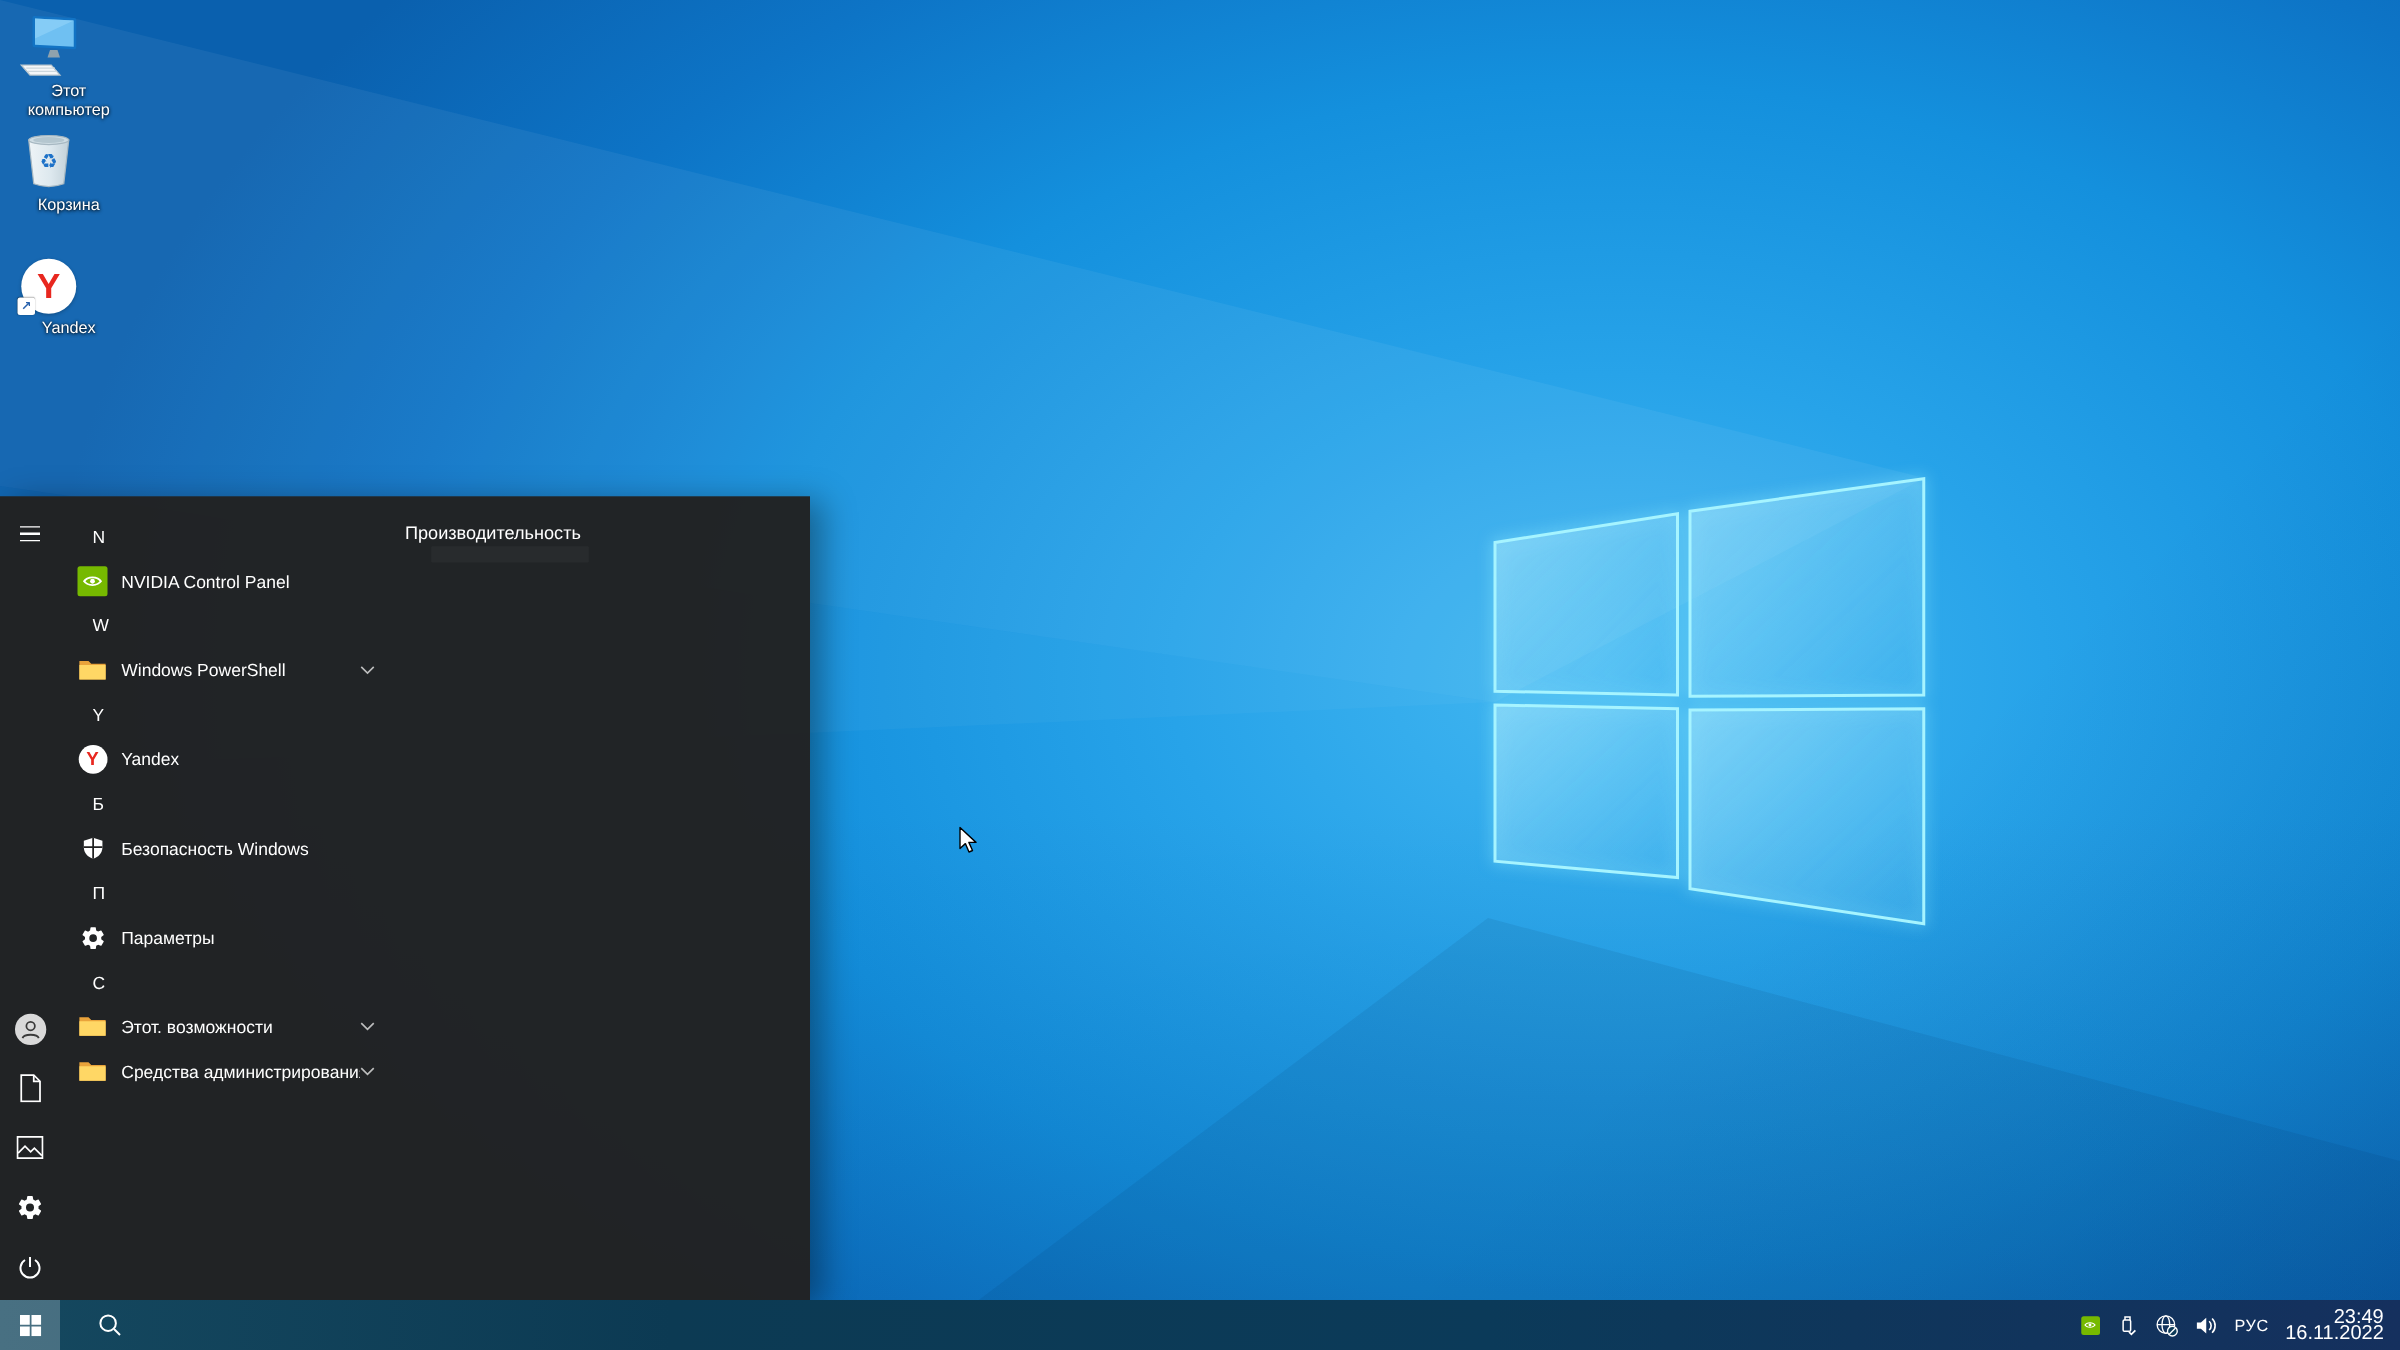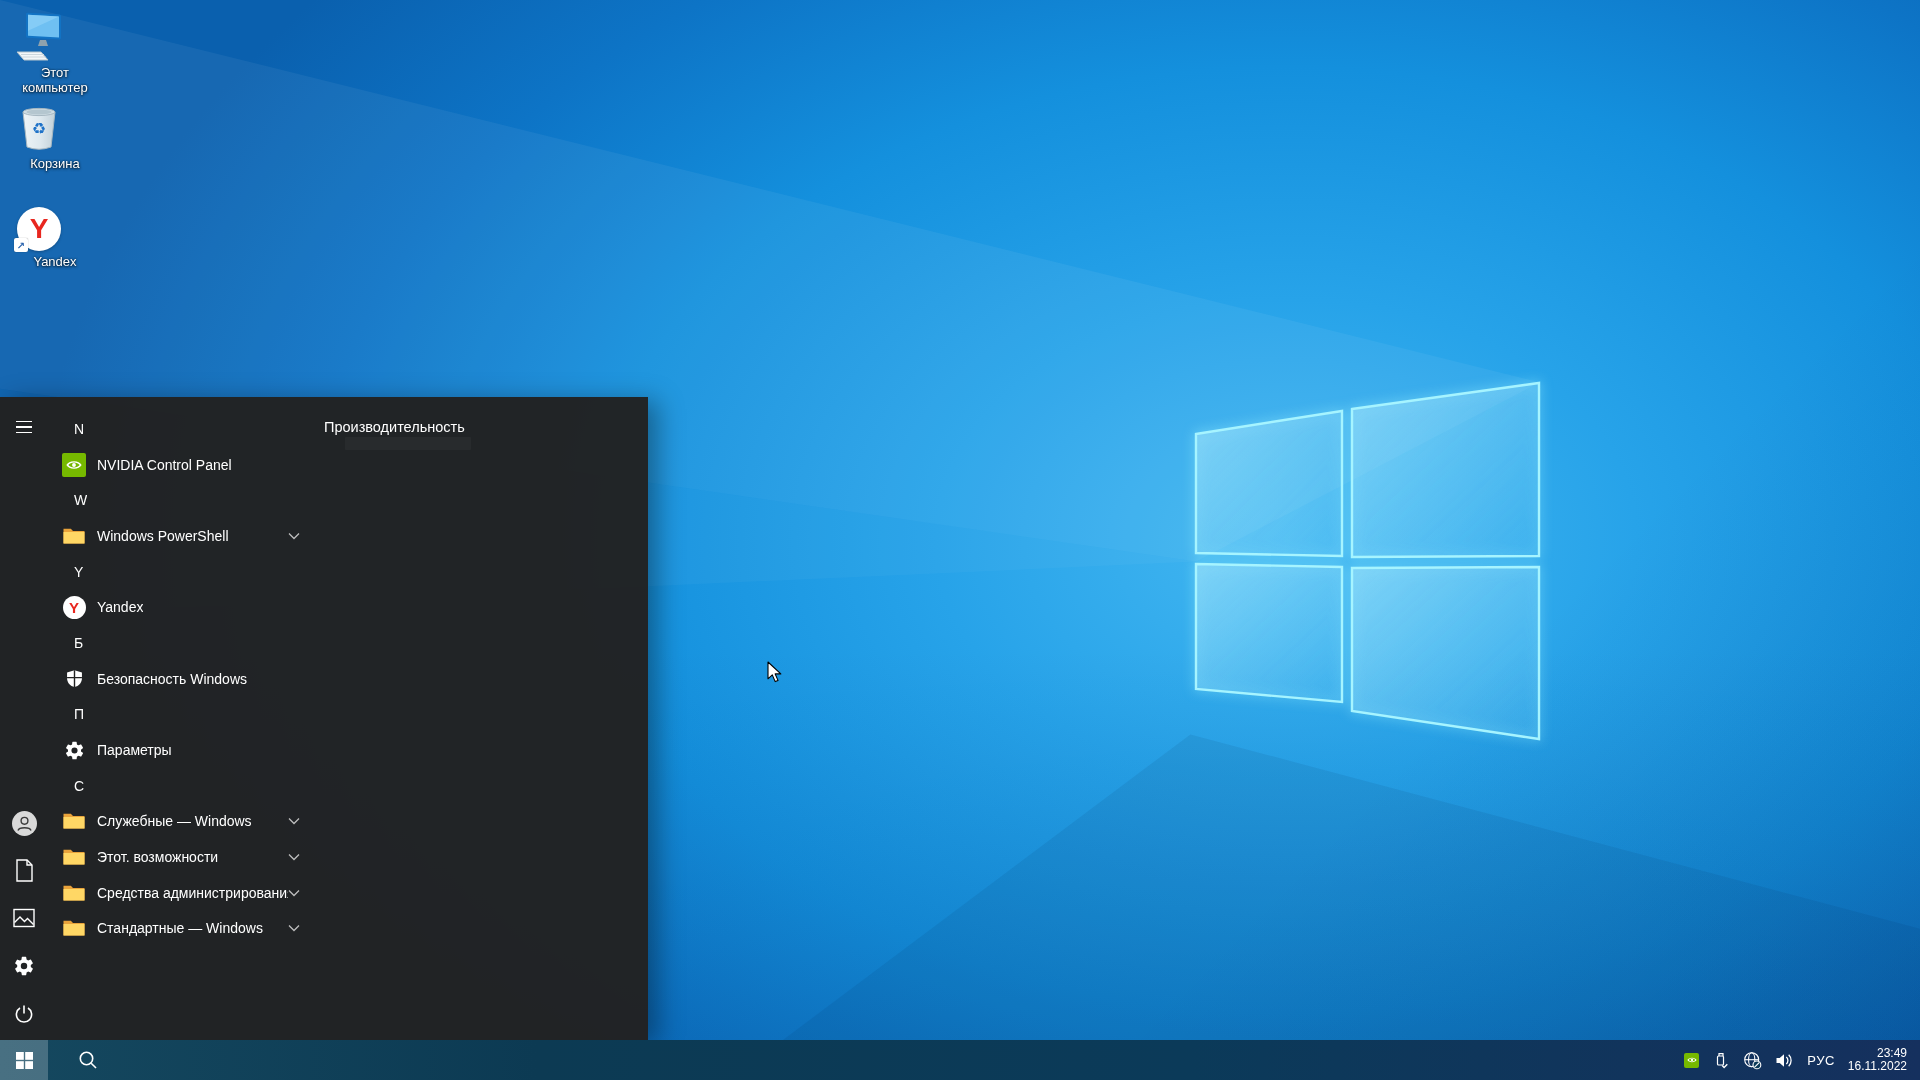--- a/index.html
+++ b/index.html
@@ -67,21 +67,21 @@
     background:linear-gradient(90deg,#15485f 0%, #0c3a53 28%, #0b3a59 62%, #15305e 100%);
     display:flex; align-items:stretch; color:#fff;gap:16px; }
   .tb-btn { width:48px; display:flex; align-items:center; justify-content:center; cursor:pointer; }
   .tb-start { background:rgba(255,255,255,0.22); }
   .tb-spacer { flex:1; }
   .tray { display:flex; align-items:center; gap:13px; padding-right:13px; }
   .tray-item { display:flex; align-items:center; justify-content:center; cursor:pointer; }
   .ic-nv-tray { width:15px; height:15px; background:#76b900; border-radius:2px; display:flex;
     align-items:center; justify-content:center; }
   .lang { font-size:13px; letter-spacing:0.5px; }
-  .clock { text-align:right; font-size:12px; line-height:13.5px; cursor:pointer; }
+  .clock { text-align:right; font-size:16px; line-height:13.5px; cursor:pointer; }
 
   
   .cursor { position:absolute; left:767px; top:661px; z-index:10; pointer-events:none; }
 </style>
 </head>
 <body>
 
 <div class="wallpaper">
   <div class="wp-layer ray-a"></div>
   <div class="wp-layer ray-b"></div>
@@ -258,34 +258,20 @@
           <path fill="#fff" d="M19.4 13c.04-.33.06-.66.06-1s-.02-.67-.06-1l2.1-1.65a.5.5 0 0 0 .12-.64l-2-3.46a.5.5 0 0 0-.6-.22l-2.49 1a7.3 7.3 0 0 0-1.73-1l-.38-2.65A.5.5 0 0 0 13.93 2h-3.86a.5.5 0 0 0-.5.42l-.37 2.65c-.63.26-1.2.6-1.74 1l-2.49-1a.5.5 0 0 0-.6.22l-2 3.46a.5.5 0 0 0 .12.64L4.6 11c-.04.33-.06.66-.06 1s.02.67.06 1l-2.1 1.65a.5.5 0 0 0-.12.64l2 3.46c.13.22.39.31.6.22l2.5-1c.53.4 1.1.74 1.73 1l.37 2.65c.04.24.25.42.5.42h3.86c.25 0 .46-.18.5-.42l.38-2.65c.62-.26 1.2-.6 1.73-1l2.5 1c.21.09.47 0 .6-.22l2-3.46a.5.5 0 0 0-.12-.64L19.4 13zM12 15.5a3.5 3.5 0 1 1 0-7 3.5 3.5 0 0 1 0 7z"></path>
         </svg>
       </span>
       <span class="lbl">Параметры</span>
     </div>
 
     <div class="sm-row letter">
       <span class="lbl">С</span>
     </div>
 
-    <div class="sm-row">
-      <span class="app-ic">
-        <svg width="24" height="24" viewBox="0 0 24 24">
-          <path fill="#e9a33b" d="M1.5 4.8h7.3l2.2 2.2h11.5v12.5H1.5z"></path>
-          <path fill="#ffd765" d="M1.5 8h21v11.5h-21z"></path>
-        </svg>
-      </span>
-      <span class="lbl">Служебные — Windows</span>
-      <span class="chev">
-        <svg width="12" height="8" viewBox="0 0 12 8">
-            <polyline points="1,1.5 6,6.5 11,1.5" fill="none" stroke="#d8d8d8" stroke-width="1.3"></polyline>
-          </svg>
-      </span>
-    </div>
 
     <div class="sm-row">
       <span class="app-ic">
         <svg width="24" height="24" viewBox="0 0 24 24">
           <path fill="#e9a33b" d="M1.5 4.8h7.3l2.2 2.2h11.5v12.5H1.5z"></path>
           <path fill="#ffd765" d="M1.5 8h21v11.5h-21z"></path>
         </svg>
       </span>
       <span class="lbl">Этот. возможности</span>
       <span class="chev">
@@ -303,34 +289,20 @@
         </svg>
       </span>
       <span class="lbl">Средства администрирования W...</span>
       <span class="chev">
         <svg width="12" height="8" viewBox="0 0 12 8">
             <polyline points="1,1.5 6,6.5 11,1.5" fill="none" stroke="#d8d8d8" stroke-width="1.3"></polyline>
           </svg>
       </span>
     </div>
 
-    <div class="sm-row">
-      <span class="app-ic">
-        <svg width="24" height="24" viewBox="0 0 24 24">
-          <path fill="#e9a33b" d="M1.5 4.8h7.3l2.2 2.2h11.5v12.5H1.5z"></path>
-          <path fill="#ffd765" d="M1.5 8h21v11.5h-21z"></path>
-        </svg>
-      </span>
-      <span class="lbl">Стандартные — Windows</span>
-      <span class="chev">
-        <svg width="12" height="8" viewBox="0 0 12 8">
-            <polyline points="1,1.5 6,6.5 11,1.5" fill="none" stroke="#d8d8d8" stroke-width="1.3"></polyline>
-          </svg>
-      </span>
-    </div>
 
   </div>
 
   <div class="sm-tiles">
     <div class="tiles-header">Производительность</div>
     <div class="tile-ghost"></div>
   </div>
 </div>
 
 <div class="taskbar">

